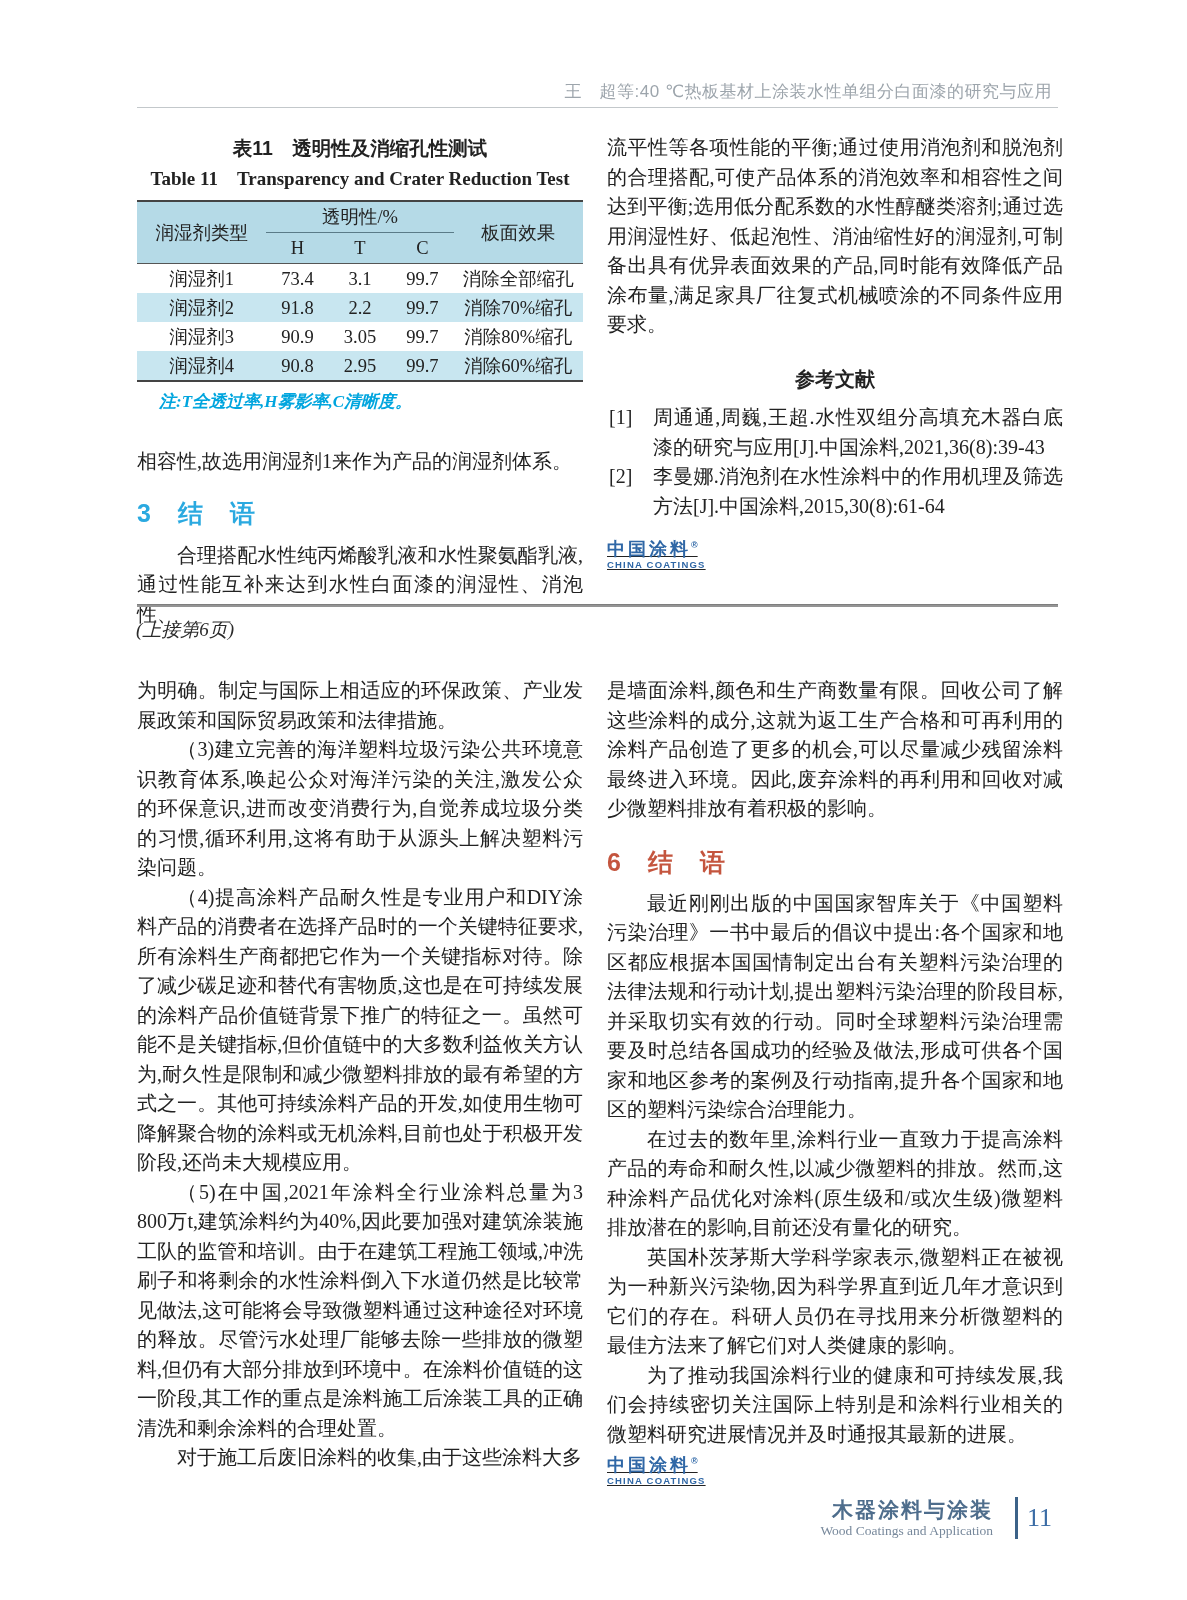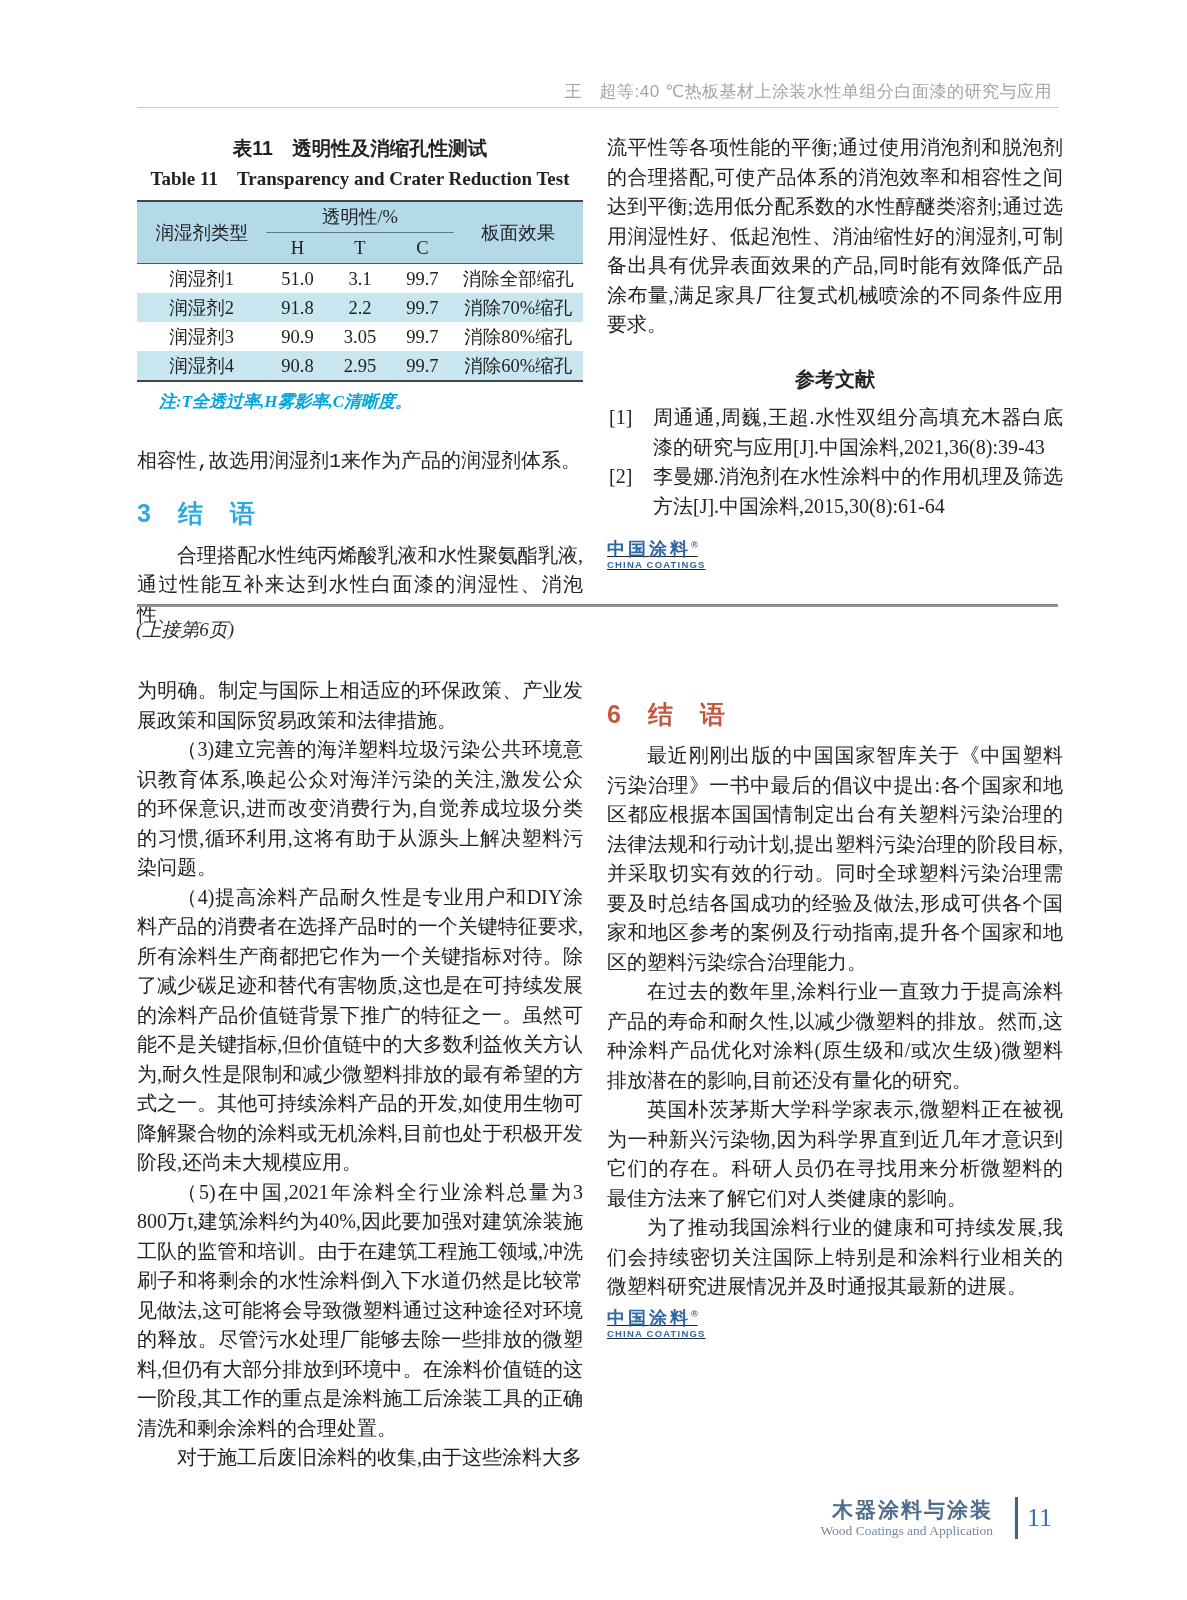--- a/index.html
+++ b/index.html
@@ -38,21 +38,21 @@
   table.data td { padding:2.5px 2px; }
   .c-type { width:29%; } .c-h { width:14%; } .c-t { width:14%; } .c-c { width:14%; } .c-fx { width:29%; }
   .tbl-note { margin-top:9px; padding-left:22px; font-style:italic; font-weight:bold;
               color:#00a5de; font-size:17px; line-height:22px; }
 
   
   h2.sec { font-family:"Liberation Sans","DejaVu Sans",sans-serif; font-weight:bold;
            font-size:25px; line-height:30px; margin:0; text-indent:0; letter-spacing:1px; }
   .sec3 { color:#2aa9e0; margin:21px 0 13px 0 !important; }
   .sec6 { color:#c4553e; margin:23px 0 12px 0 !important; }
-  .after-note { margin-top:34px !important;font-family:Liberation Mono, monospace; }
+  .after-note { margin-top:34px !important; }
 
   
   .ref-head { text-align:center; font-family:"Liberation Sans","DejaVu Sans",sans-serif;
               font-weight:bold; font-size:20px; margin:25px 0 9px 0; }
   .ref { position:relative; padding-left:46px; text-indent:0; }
   .ref-label { position:absolute; left:2px; top:0; }
 
   
   .logo { padding-right:6px;text-decoration:underline; }
   .logo-top { margin-top:14px; }
@@ -105,21 +105,21 @@
         </tr>
         <tr class="sub">
           <th>H</th>
           <th>T</th>
           <th>C</th>
         </tr>
       </thead>
       <tbody>
         <tr>
           <td>润湿剂1</td>
-          <td>51.0</td>
+          <td>73.4</td>
           <td>3.1</td>
           <td>99.7</td>
           <td>消除全部缩孔</td>
         </tr>
         <tr>
           <td>润湿剂2</td>
           <td>91.8</td>
           <td>2.2</td>
           <td>99.7</td>
           <td>消除70%缩孔</td>
@@ -169,20 +169,21 @@
 
   <section class="col bottom-left">
     <p class="noindent">为明确。制定与国际上相适应的环保政策、产业发展政策和国际贸易政策和法律措施。</p>
     <p>（3)建立完善的海洋塑料垃圾污染公共环境意识教育体系,唤起公众对海洋污染的关注,激发公众的环保意识,进而改变消费行为,自觉养成垃圾分类的习惯,循环利用,这将有助于从源头上解决塑料污染问题。</p>
     <p>（4)提高涂料产品耐久性是专业用户和DIY涂料产品的消费者在选择产品时的一个关键特征要求,所有涂料生产商都把它作为一个关键指标对待。除了减少碳足迹和替代有害物质,这也是在可持续发展的涂料产品价值链背景下推广的特征之一。虽然可能不是关键指标,但价值链中的大多数利益攸关方认为,耐久性是限制和减少微塑料排放的最有希望的方式之一。其他可持续涂料产品的开发,如使用生物可降解聚合物的涂料或无机涂料,目前也处于积极开发阶段,还尚未大规模应用。</p>
     <p>（5)在中国,2021年涂料全行业涂料总量为3 800万t,建筑涂料约为40%,因此要加强对建筑涂装施工队的监管和培训。由于在建筑工程施工领域,冲洗刷子和将剩余的水性涂料倒入下水道仍然是比较常见做法,这可能将会导致微塑料通过这种途径对环境的释放。尽管污水处理厂能够去除一些排放的微塑料,但仍有大部分排放到环境中。在涂料价值链的这一阶段,其工作的重点是涂料施工后涂装工具的正确清洗和剩余涂料的合理处置。</p>
     <p>对于施工后废旧涂料的收集,由于这些涂料大多</p>
   </section>
 
   <section class="col bottom-right">
+    <p class="noindent">是墙面涂料,颜色和生产商数量有限。回收公司了解这些涂料的成分,这就为返工生产合格和可再利用的涂料产品创造了更多的机会,可以尽量减少残留涂料最终进入环境。因此,废弃涂料的再利用和回收对减少微塑料排放有着积极的影响。</p>
     <h2 class="sec sec6">6　结　语</h2>
     <p>最近刚刚出版的中国国家智库关于《中国塑料污染治理》一书中最后的倡议中提出:各个国家和地区都应根据本国国情制定出台有关塑料污染治理的法律法规和行动计划,提出塑料污染治理的阶段目标,并采取切实有效的行动。同时全球塑料污染治理需要及时总结各国成功的经验及做法,形成可供各个国家和地区参考的案例及行动指南,提升各个国家和地区的塑料污染综合治理能力。</p>
     <p>在过去的数年里,涂料行业一直致力于提高涂料产品的寿命和耐久性,以减少微塑料的排放。然而,这种涂料产品优化对涂料(原生级和/或次生级)微塑料排放潜在的影响,目前还没有量化的研究。</p>
     <p>英国朴茨茅斯大学科学家表示,微塑料正在被视为一种新兴污染物,因为科学界直到近几年才意识到它们的存在。科研人员仍在寻找用来分析微塑料的最佳方法来了解它们对人类健康的影响。</p>
     <p>为了推动我国涂料行业的健康和可持续发展,我们会持续密切关注国际上特别是和涂料行业相关的微塑料研究进展情况并及时通报其最新的进展。</p>
     <div class="logo logo-bottom">
       <div class="logo-zh"><span>中国涂料</span><span class="logo-reg">®</span></div>
       <div class="logo-en">CHINA COATINGS</div>
     </div>
   </section>

